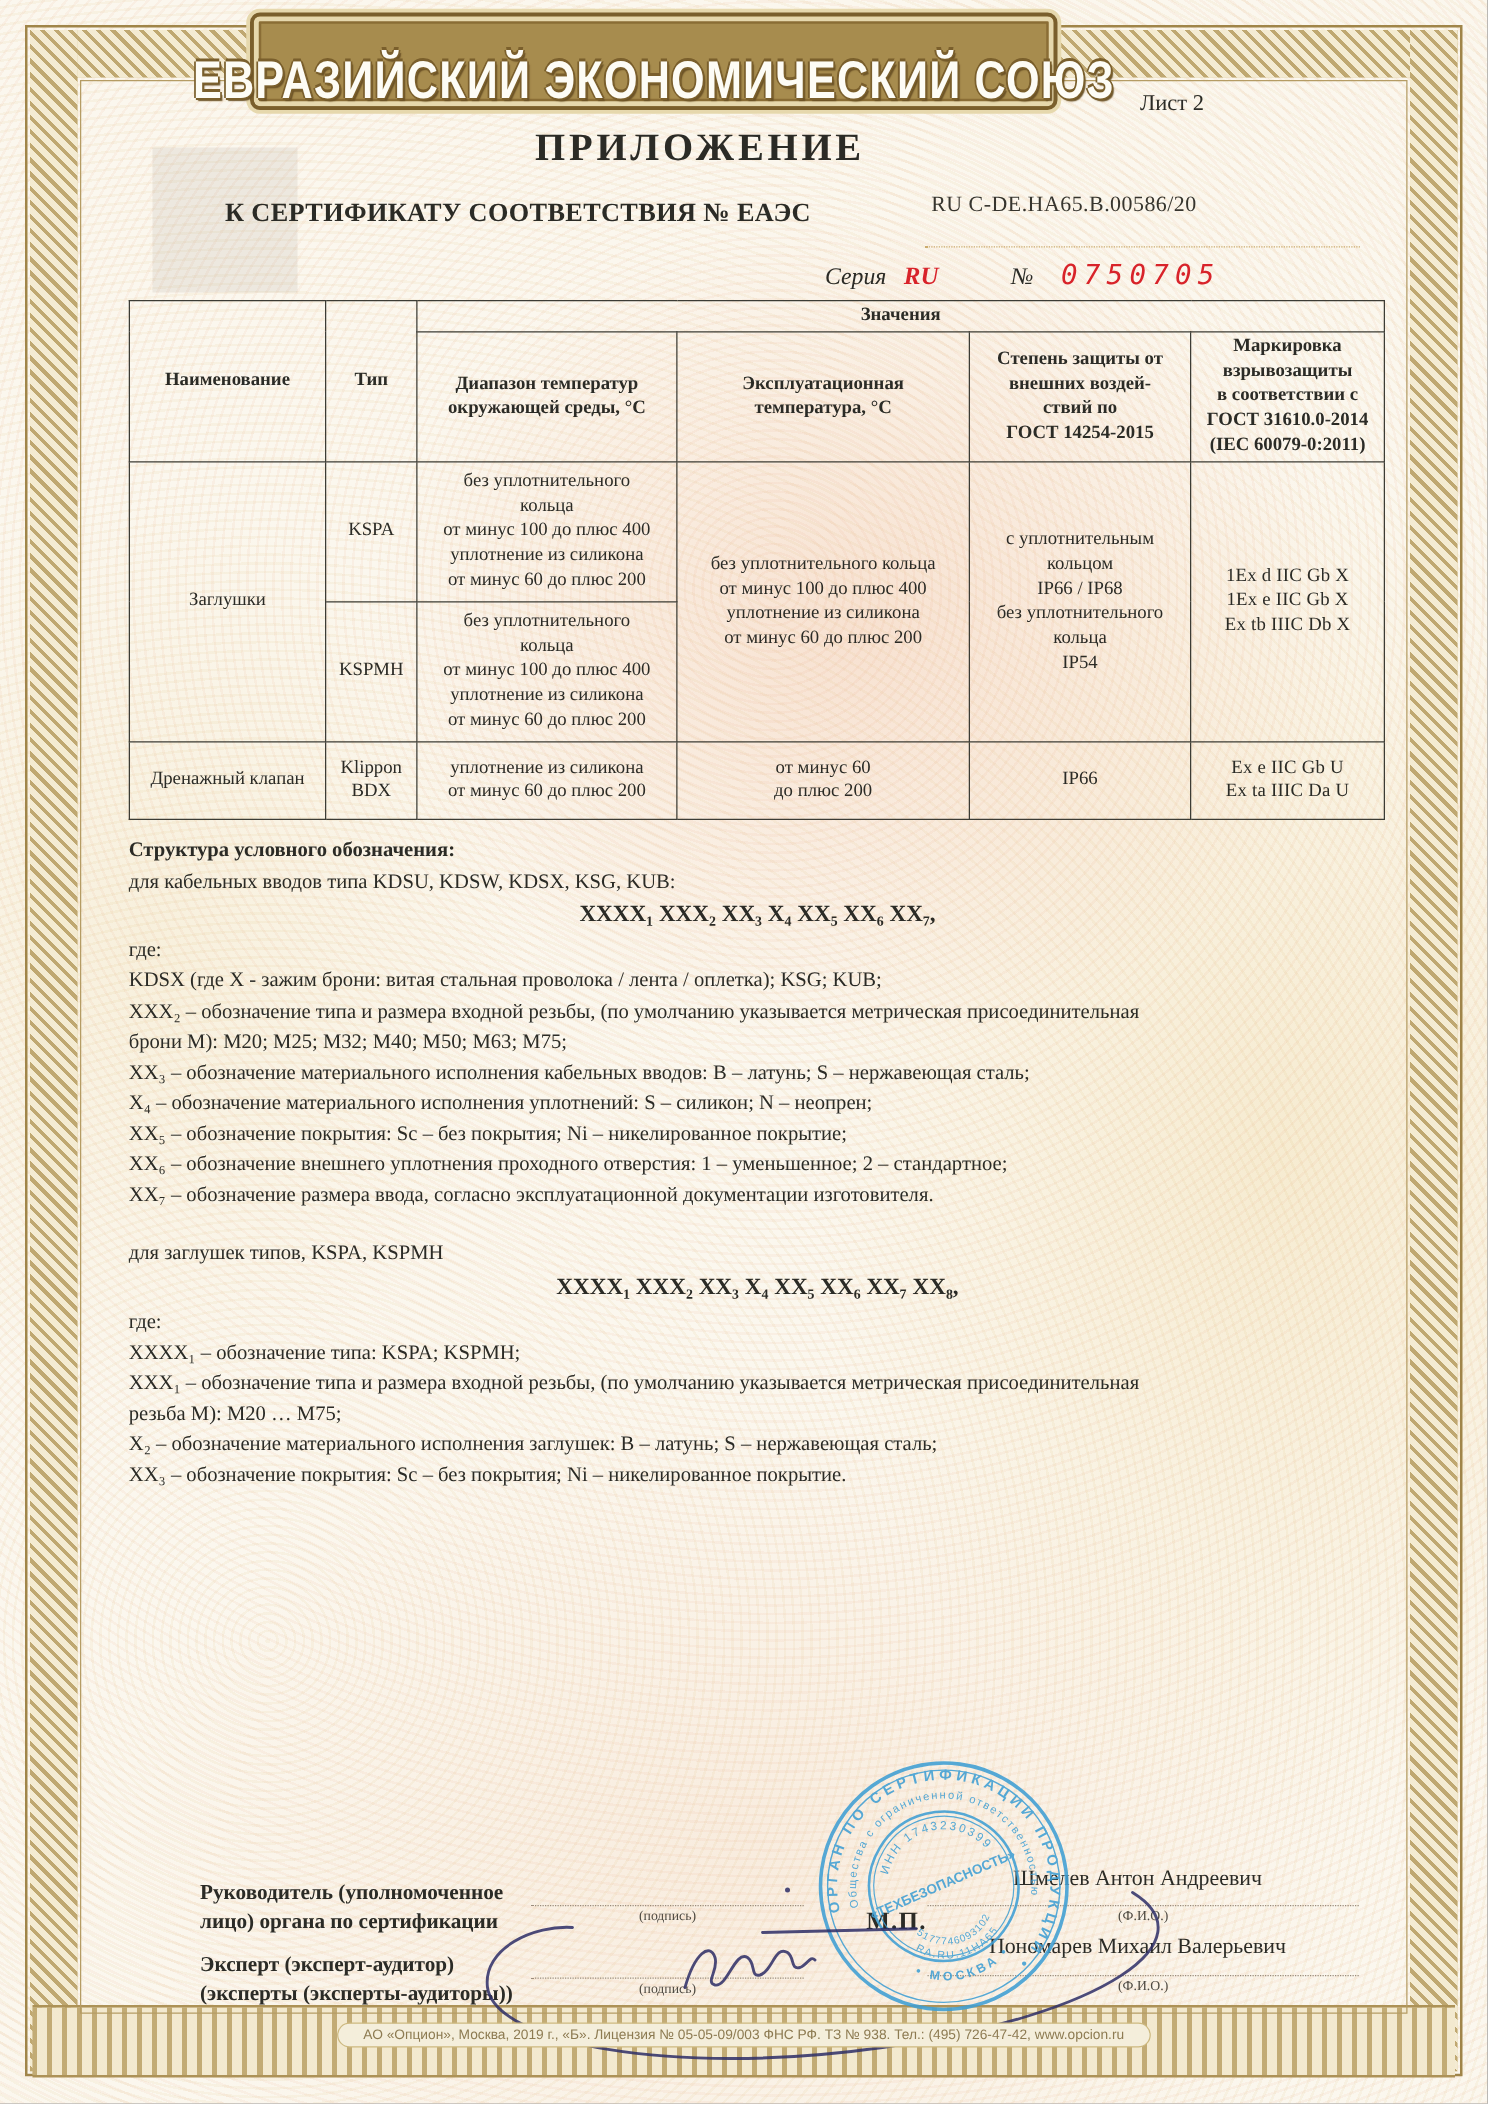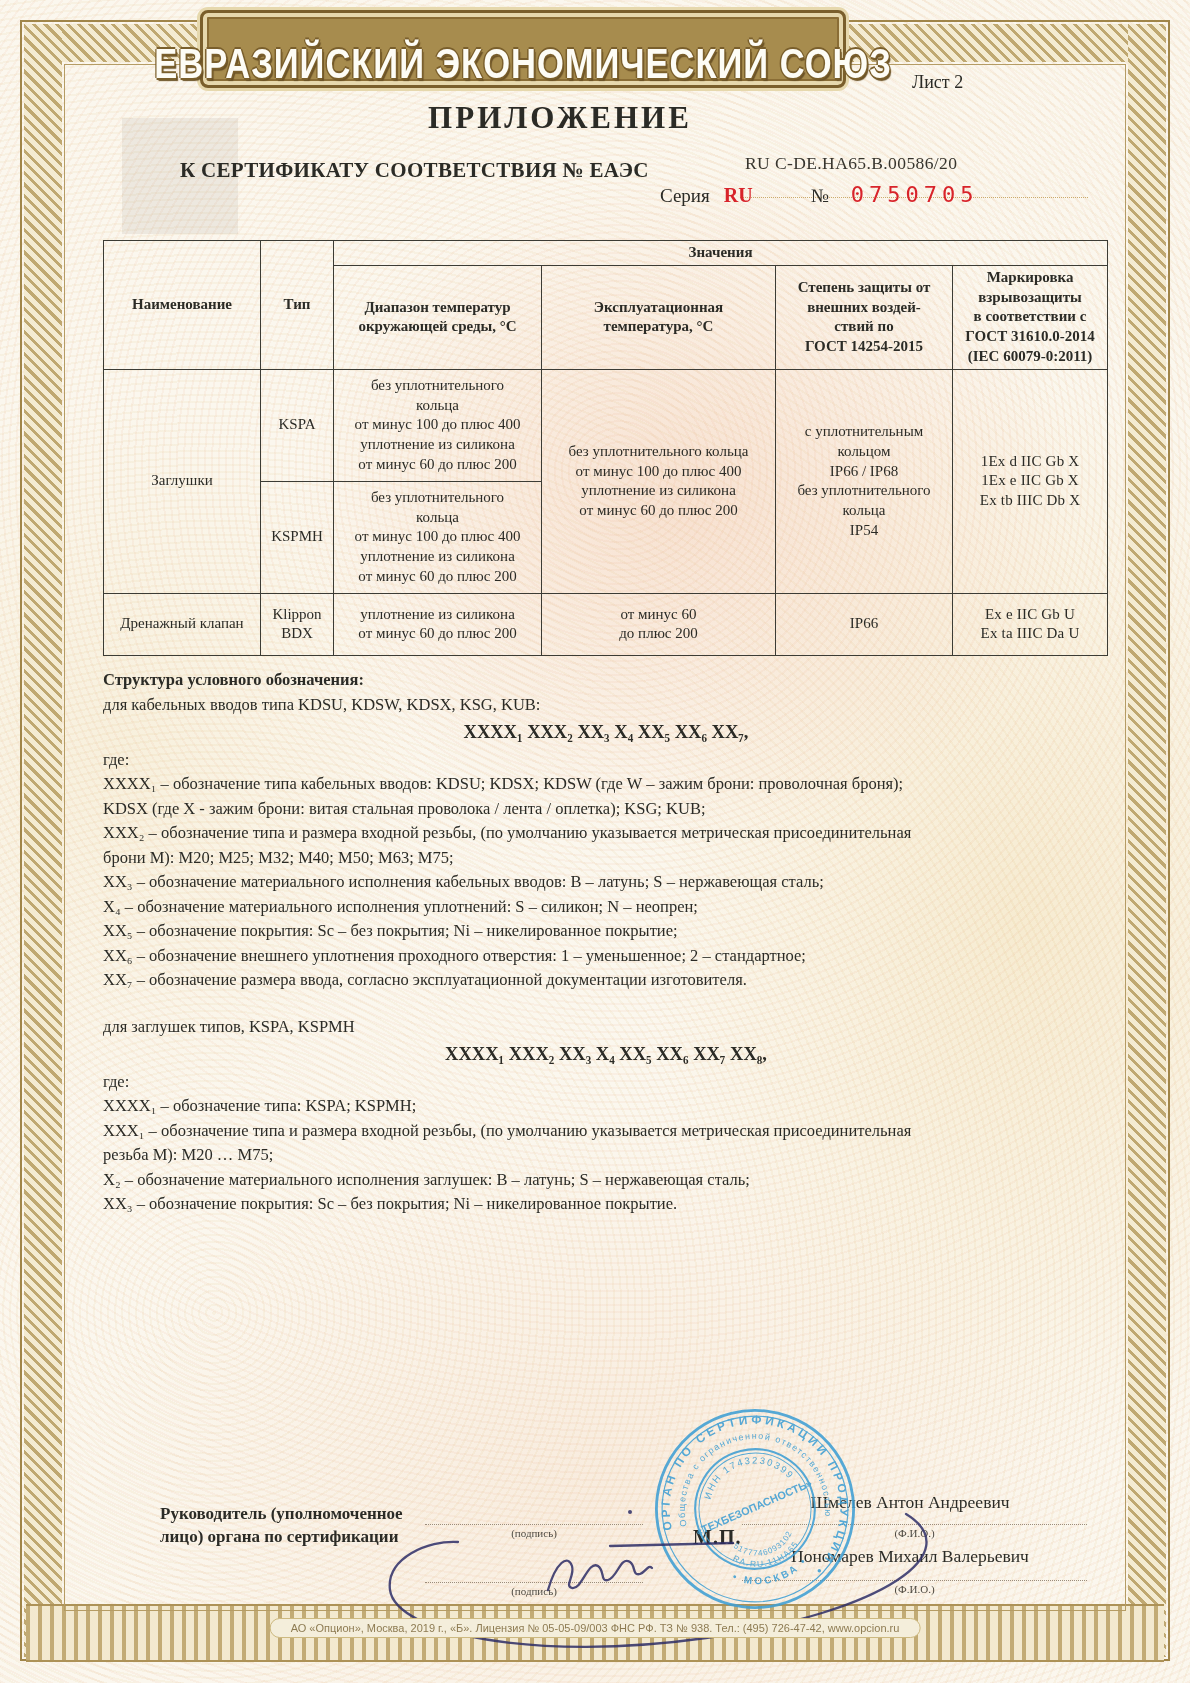--- a/index.html
+++ b/index.html
@@ -38,21 +38,21 @@
   .banner-text{font-family:"Liberation Sans","DejaVu Sans",sans-serif; font-weight:bold; font-size:36px;
       letter-spacing:1px; color:#fdfcf5; transform:scale(.96,1.18); white-space:nowrap;
       text-shadow:-1.5px 0 #7a5f2c, 1.5px 0 #7a5f2c, 0 -1.5px #7a5f2c, 0 1.5px #7a5f2c, 2px 2px 1px #6b5226;}
   .sheet{position:absolute; left:912px; top:72px; font-size:18px;}
   .watermark{position:absolute; left:122px; top:118px; width:116px; height:116px; background:rgba(120,110,100,.10);}
   .doc-title{position:absolute; left:60px; top:100px; width:1000px; text-align:center;
       font-size:31px; font-weight:bold; letter-spacing:3px;}
   .subtitle{position:absolute; left:180px; top:158px; font-size:21px; font-weight:bold; letter-spacing:.3px;}
   .cert-no{position:absolute; left:745px; top:153px; font-size:17.5px; color:#37352e; letter-spacing:.4px;}
   .cert-line{position:absolute; left:740px; top:197px; width:348px; border-top:1.5px dotted #cbab6d;}
-  .series-row{position:absolute; left:660px; top:182px; font-size:19px;}
+  .series-row{position:absolute; left:660px; top:208px; font-size:19px;font-style:italic;}
   .series-ru{color:#d8232a; font-weight:bold; font-size:20px; margin-left:14px;}
   .series-num-sign{margin-left:58px;}
   .serial{color:#d8232a; font-size:22px; margin-left:22px; font-family:"DejaVu Sans Mono",monospace; letter-spacing:5px;}
   
   table.spec{position:absolute; left:103px; top:240px; width:1004px; border-collapse:collapse; table-layout:fixed;
       font-size:15px; line-height:1.32;}
   table.spec td, table.spec th{border:1.6px solid #3c3c35; padding:2px 4px; text-align:center; vertical-align:middle;
       font-weight:normal; white-space:pre-line; overflow:hidden;}
   table.spec th{font-weight:bold;}
   .mono-cell{letter-spacing:.2px;}
@@ -170,21 +170,20 @@
 Ex ta IIIC Da U</td>
     </tr>
   </tbody>
     </table>
 
   <div class="text-block">
     <div class="tb-heading">Структура условного обозначения:</div>
     <div>для кабельных вводов типа KDSU, KDSW, KDSX, KSG, KUB:</div>
     <div class="tb-formula">XXXX₁ XXX₂ XX₃ X₄ XX₅ XX₆ XX₇,</div>
     <div>где:</div>
-    <div>XXXX₁ – обозначение типа кабельных вводов: KDSU; KDSX; KDSW (где W – зажим брони: проволочная броня);</div>
     <div>KDSX (где X - зажим брони: витая стальная проволока / лента / оплетка); KSG; KUB;</div>
     <div>XXX₂ – обозначение типа и размера входной резьбы, (по умолчанию указывается метрическая присоединительная</div>
     <div>брони М): М20; М25; М32; М40; М50; М63; М75;</div>
     <div>XX₃ – обозначение материального исполнения кабельных вводов: B – латунь; S – нержавеющая сталь;</div>
     <div>X₄ – обозначение материального исполнения уплотнений: S – силикон; N – неопрен;</div>
     <div>XX₅ – обозначение покрытия: Sc – без покрытия; Ni – никелированное покрытие;</div>
     <div>XX₆ – обозначение внешнего уплотнения проходного отверстия: 1 – уменьшенное; 2 – стандартное;</div>
     <div>XX₇ – обозначение размера ввода, согласно эксплуатационной документации изготовителя.</div>
     <div class="tb-gap"></div>
     <div>для заглушек типов, KSPA, KSPMH</div>
@@ -198,20 +197,22 @@
   </div>
 
   <div class="sig-label" style="left:160px; top:1502px; width:300px;">Руководитель (уполномоченное
 лицо) органа по сертификации</div>
   <div class="sig-line" style="left:425px; top:1524px; width:218px;"></div>
   <div class="sig-caption" style="left:425px; top:1527px; width:218px;">(подпись)</div>
   <div class="sig-name" style="left:732px; top:1492px; width:356px;">Шмелев Антон Андреевич</div>
   <div class="sig-line" style="left:742px; top:1524px; width:345px;"></div>
   <div class="sig-caption" style="left:742px; top:1527px; width:345px;">(Ф.И.О.)</div>
   <div class="mp">М.П.</div>
+  <div class="sig-label" style="left:160px; top:1560px; width:340px;">Эксперт (эксперт-аудитор)
+(эксперты (эксперты-аудиторы))</div>
   <div class="sig-line" style="left:425px; top:1582px; width:218px;"></div>
   <div class="sig-caption" style="left:425px; top:1585px; width:218px;">(подпись)</div>
   <div class="sig-name" style="left:732px; top:1546px; width:356px;">Пономарев Михаил Валерьевич</div>
   <div class="sig-line" style="left:742px; top:1580px; width:345px;"></div>
   <div class="sig-caption" style="left:742px; top:1583px; width:345px;">(Ф.И.О.)</div>
 
   <svg class="stamp" viewBox="0 0 230 230">
     <g fill="none" stroke="#3f9fd4">
       <circle cx="115" cy="115" r="104" stroke-width="3"></circle>
       <circle cx="115" cy="115" r="98" stroke-width="1.2"></circle>

